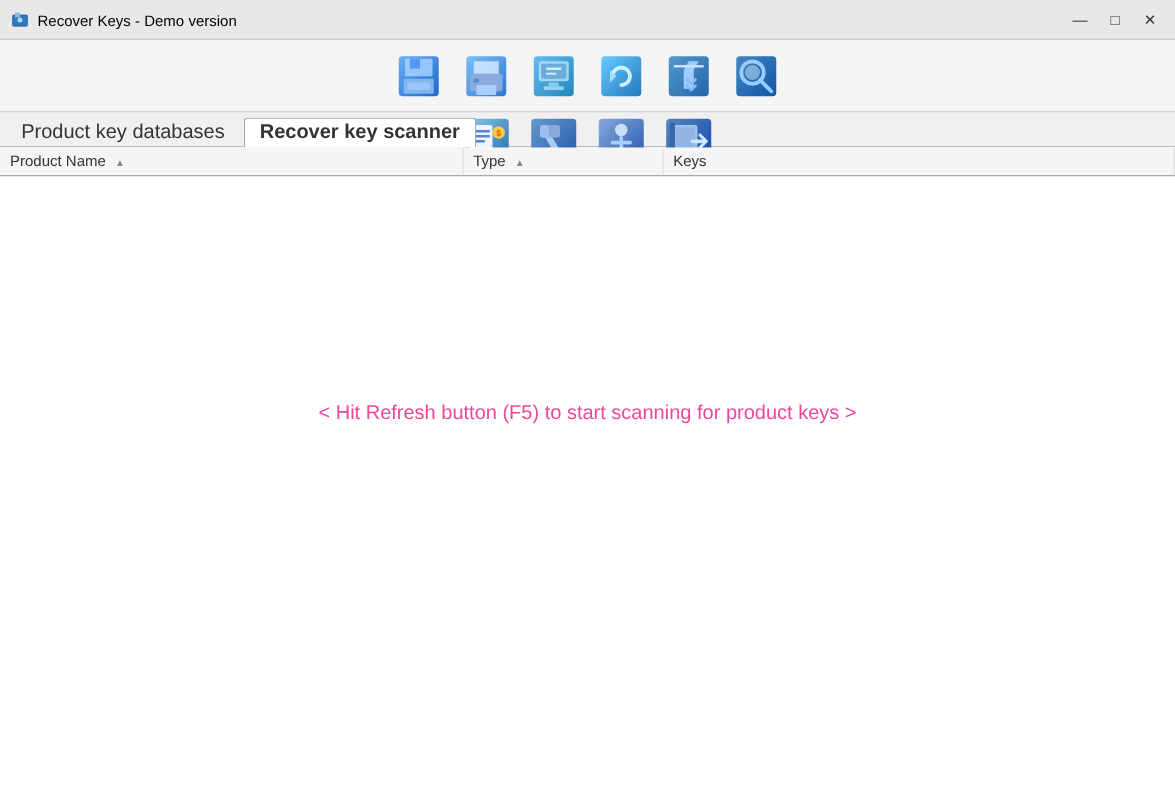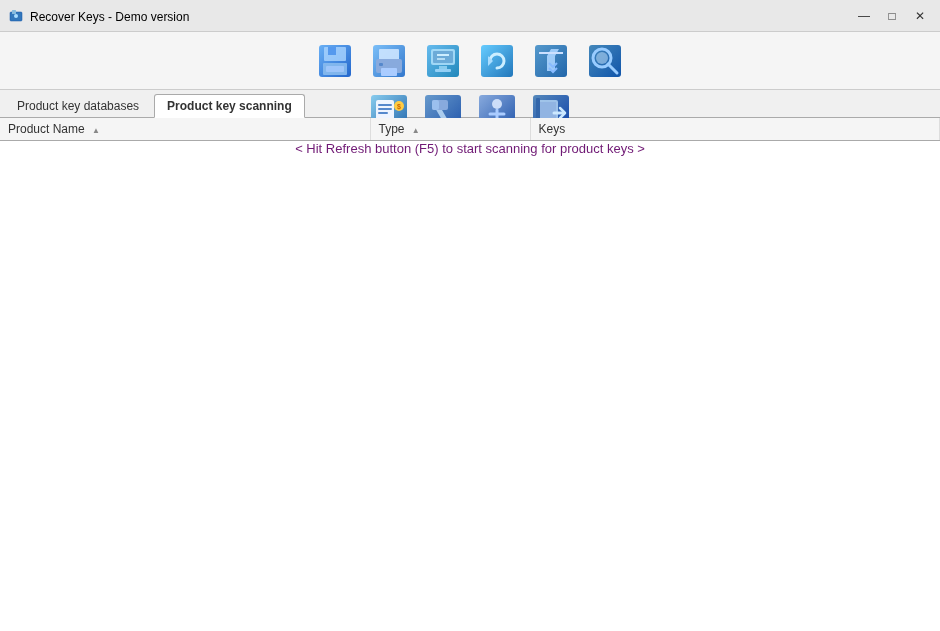--- a/index.html
+++ b/index.html
@@ -87,21 +87,21 @@
     .tabs {
       display: flex;
       align-items: flex-end;
       background: #f0f0f0;
       border-bottom: 1px solid #aaa;
       padding: 0 4px;
       height: 28px;
     }
     .tab {
       padding: 4px 12px;
-      font-size: 12px;
+      font-size: 16px;
       cursor: pointer;
       border: 1px solid transparent;
       border-bottom: none;
       border-radius: 3px 3px 0 0;
       background: transparent;
       color: #333;
       margin-right: 2px;
       height: 24px;
       display: flex;
       align-items: center;
@@ -146,25 +146,25 @@
     .col-value { width: auto; }
     .sort-arrow {
       font-size: 8px;
       color: #888;
       margin-left: 4px;
     }
 
     
     .empty-state {
       display: flex;
-      align-items: flex-start;
+      align-items: center;
       justify-content: center;
       height: 380px;
-      color: #701a75;
-      font-size: 13px;
+      color: #ec4899;
+      font-size: 16px;
     }
 
     
     .main-content {
       display: flex;
       flex-direction: column;
       height: calc(631px - 32px - 58px - 28px);
       background: white;
     }
   </style>
@@ -362,21 +362,21 @@
       </svg>
     </button>
   </div>
 </div>
 
 <div class="tabs">
   <div class="tab">
     <span>Product key databases</span>
   </div>
   <div class="tab active">
-    <span>Product key scanning</span>
+    <span>Recover key scanner</span>
   </div>
 </div>
 
 <div class="main-content">
   <div class="table-container">
     <table class="data-table">
       <thead>
         <tr>
           <th class="col-product">
             <span>Product Name</span>

